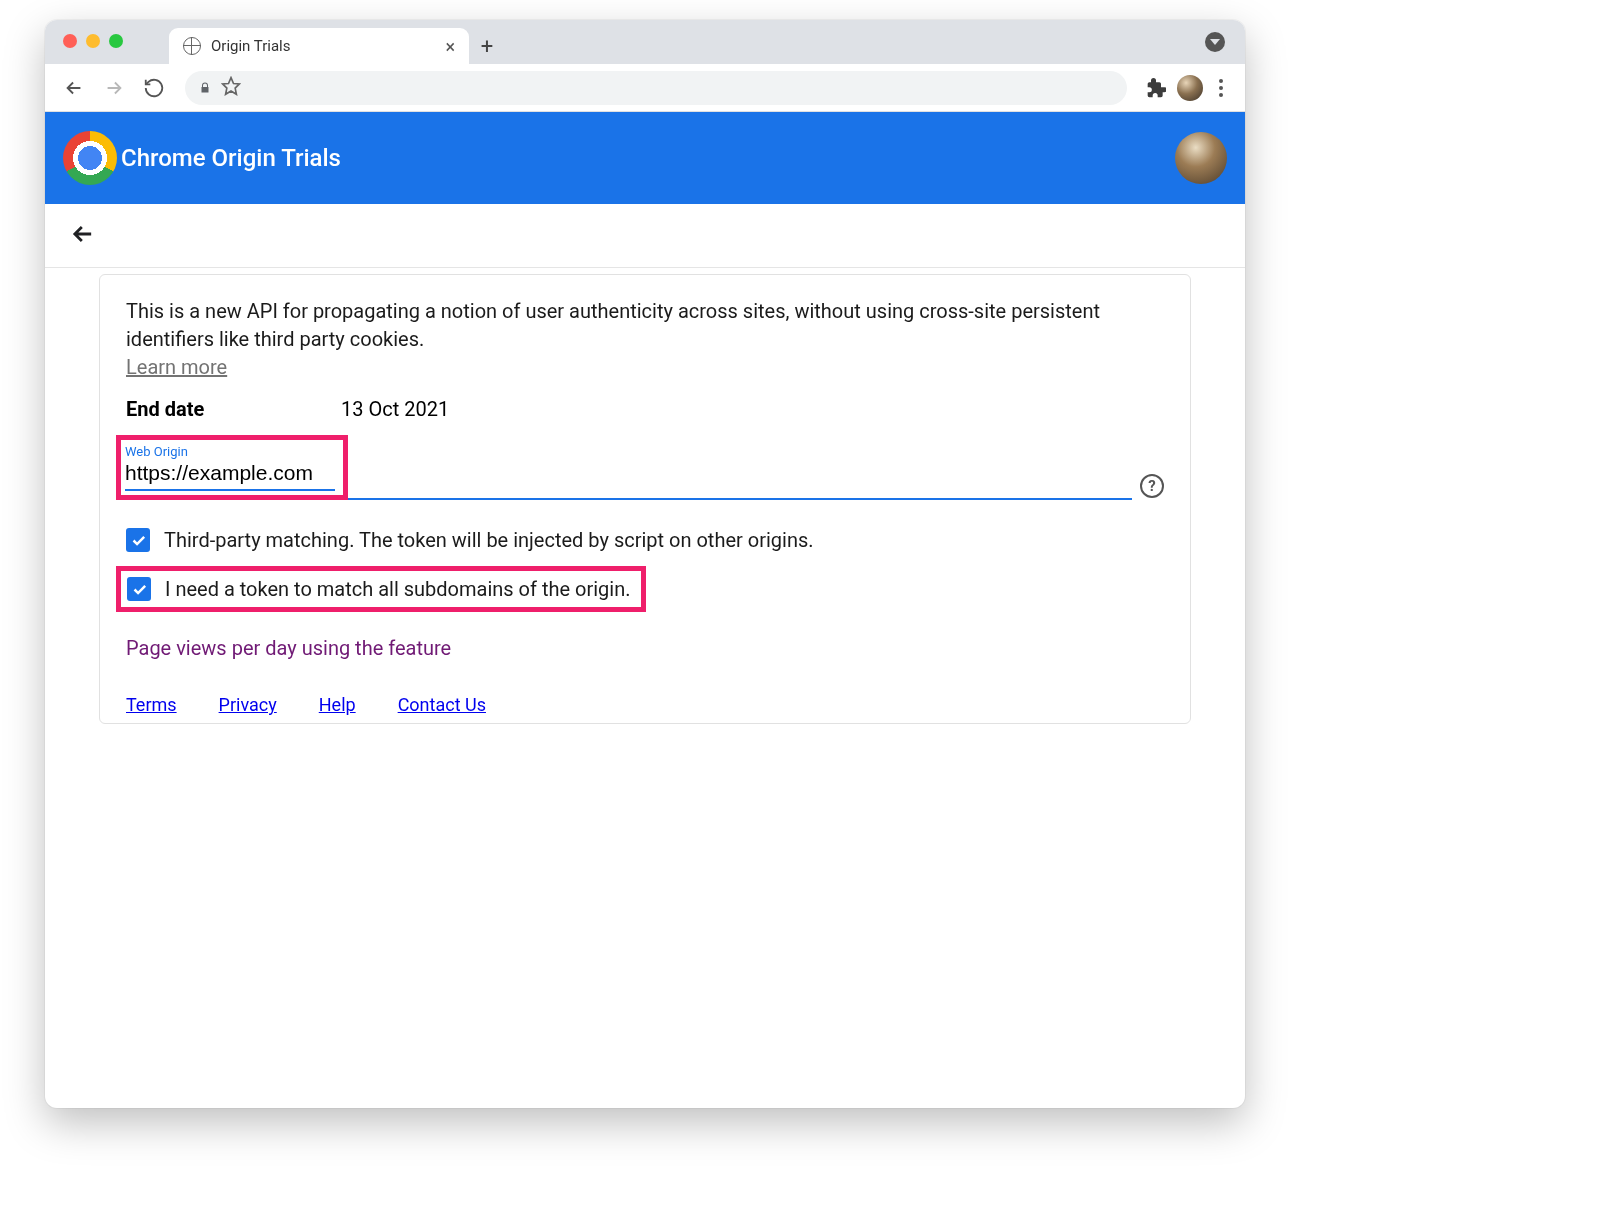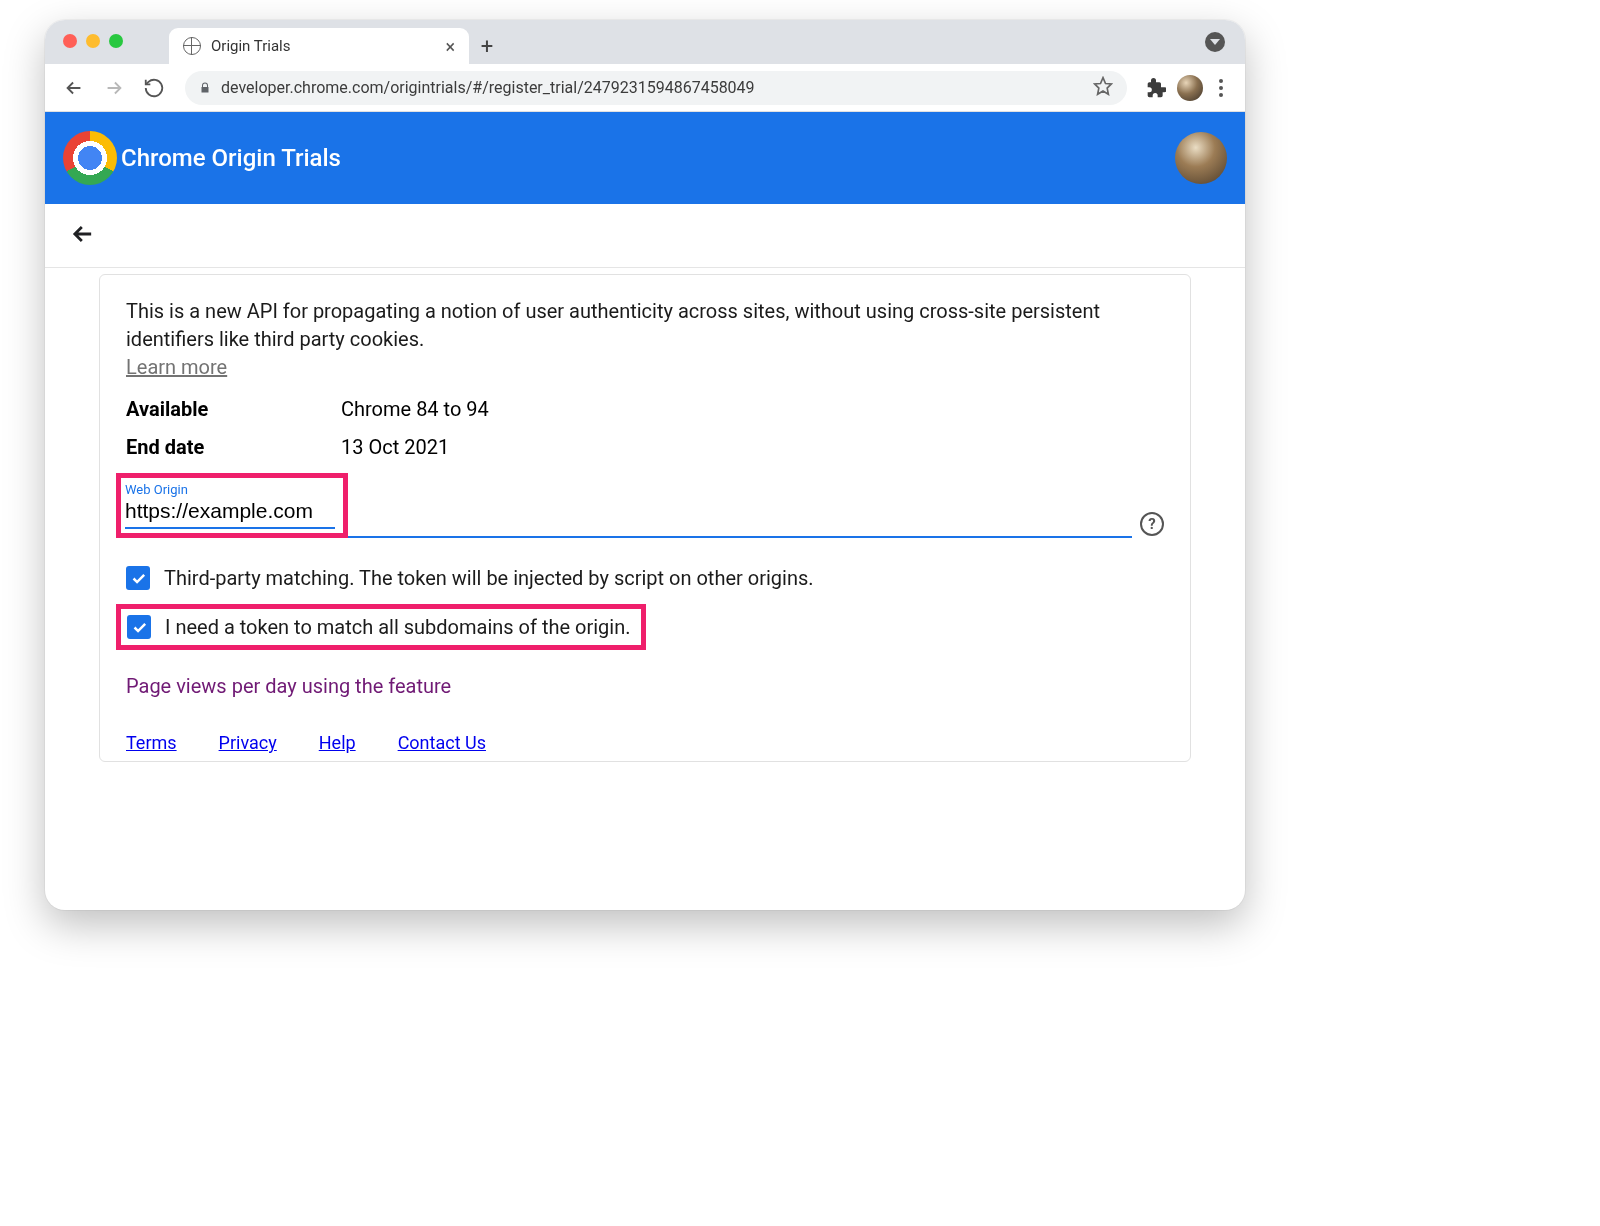--- a/index.html
+++ b/index.html
@@ -8,23 +8,23 @@
     background: #fff;
     width: 1600px;
     height: 1226px;
     position: relative;
   }
   .stage {
     position: absolute;
     left: 45px;
     top: 20px;
     width: 1200px;
-    height: 890px;
+    height: 1088px;
     background: #fff;
-    border-radius: 20px;
+    border-radius: 12px;
     box-shadow: 0 15px 40px rgba(0,0,0,0.25), 0 0 0 1px rgba(0,0,0,0.04);
     overflow: hidden;
     display: flex;
     flex-direction: column;
   }
   
   .tabstrip {
     height: 44px;
     background: #dee1e6;
     display: flex;
@@ -212,21 +212,20 @@
     <div class="navbtn">
       <svg class="arrow" viewBox="0 0 24 24" fill="none" stroke="currentColor" stroke-width="2">
           <path d="M3 12a9 9 0 1 0 3-6.7L3 8"></path>
           <path d="M3 3v5h5"></path>
         </svg>
     </div>
     <div class="omnibox">
       <svg class="lock" viewBox="0 0 24 24" fill="#5f6368">
           <path d="M6 10V7a6 6 0 1 1 12 0v3h1v11H5V10h1zm2 0h8V7a4 4 0 0 0-8 0v3z"></path>
         </svg>
-      <span class="url">developer.chrome.com/origintrials/#/register_trial/2479231594867458049</span>
       <span class="star">
         <svg width="20" height="20" viewBox="0 0 24 24" fill="none" stroke="currentColor" stroke-width="2">
             <polygon points="12 2 15 9 22 9.5 17 14.5 18.5 22 12 18 5.5 22 7 14.5 2 9.5 9 9"></polygon>
           </svg>
       </span>
     </div>
     <div class="ext-icon">
       <svg width="20" height="20" viewBox="0 0 24 24" fill="#3c3c3c">
           <path d="M20 11h-2V7a2 2 0 0 0-2-2h-4V3a3 3 0 0 0-6 0v2H4a2 2 0 0 0-2 2v4h2a3 3 0 0 1 0 6H2v4a2 2 0 0 0 2 2h4v-2a3 3 0 0 1 6 0v2h4a2 2 0 0 0 2-2v-4h2a3 3 0 0 0 0-6z"></path>
         </svg>
@@ -252,24 +251,20 @@
         </svg>
     </div>
   </div>
 
   <div class="card-wrap">
     <div class="card">
       <p class="desc">This is a new API for propagating a notion of user authenticity across sites, without using cross-site persistent identifiers like third party cookies.</p>
       <a href="#" class="learn">Learn more</a>
 
       <div class="meta">
-        <div class="metarow">
-          <span class="label">Available</span>
-          <span>Chrome 84 to 94</span>
-        </div>
         <div class="metarow">
           <span class="label">End date</span>
           <span>13 Oct 2021</span>
         </div>
       </div>
 
       
       <div class="field-row">
         <div class="highlight-box">
           <div class="floating">Web Origin</div>

